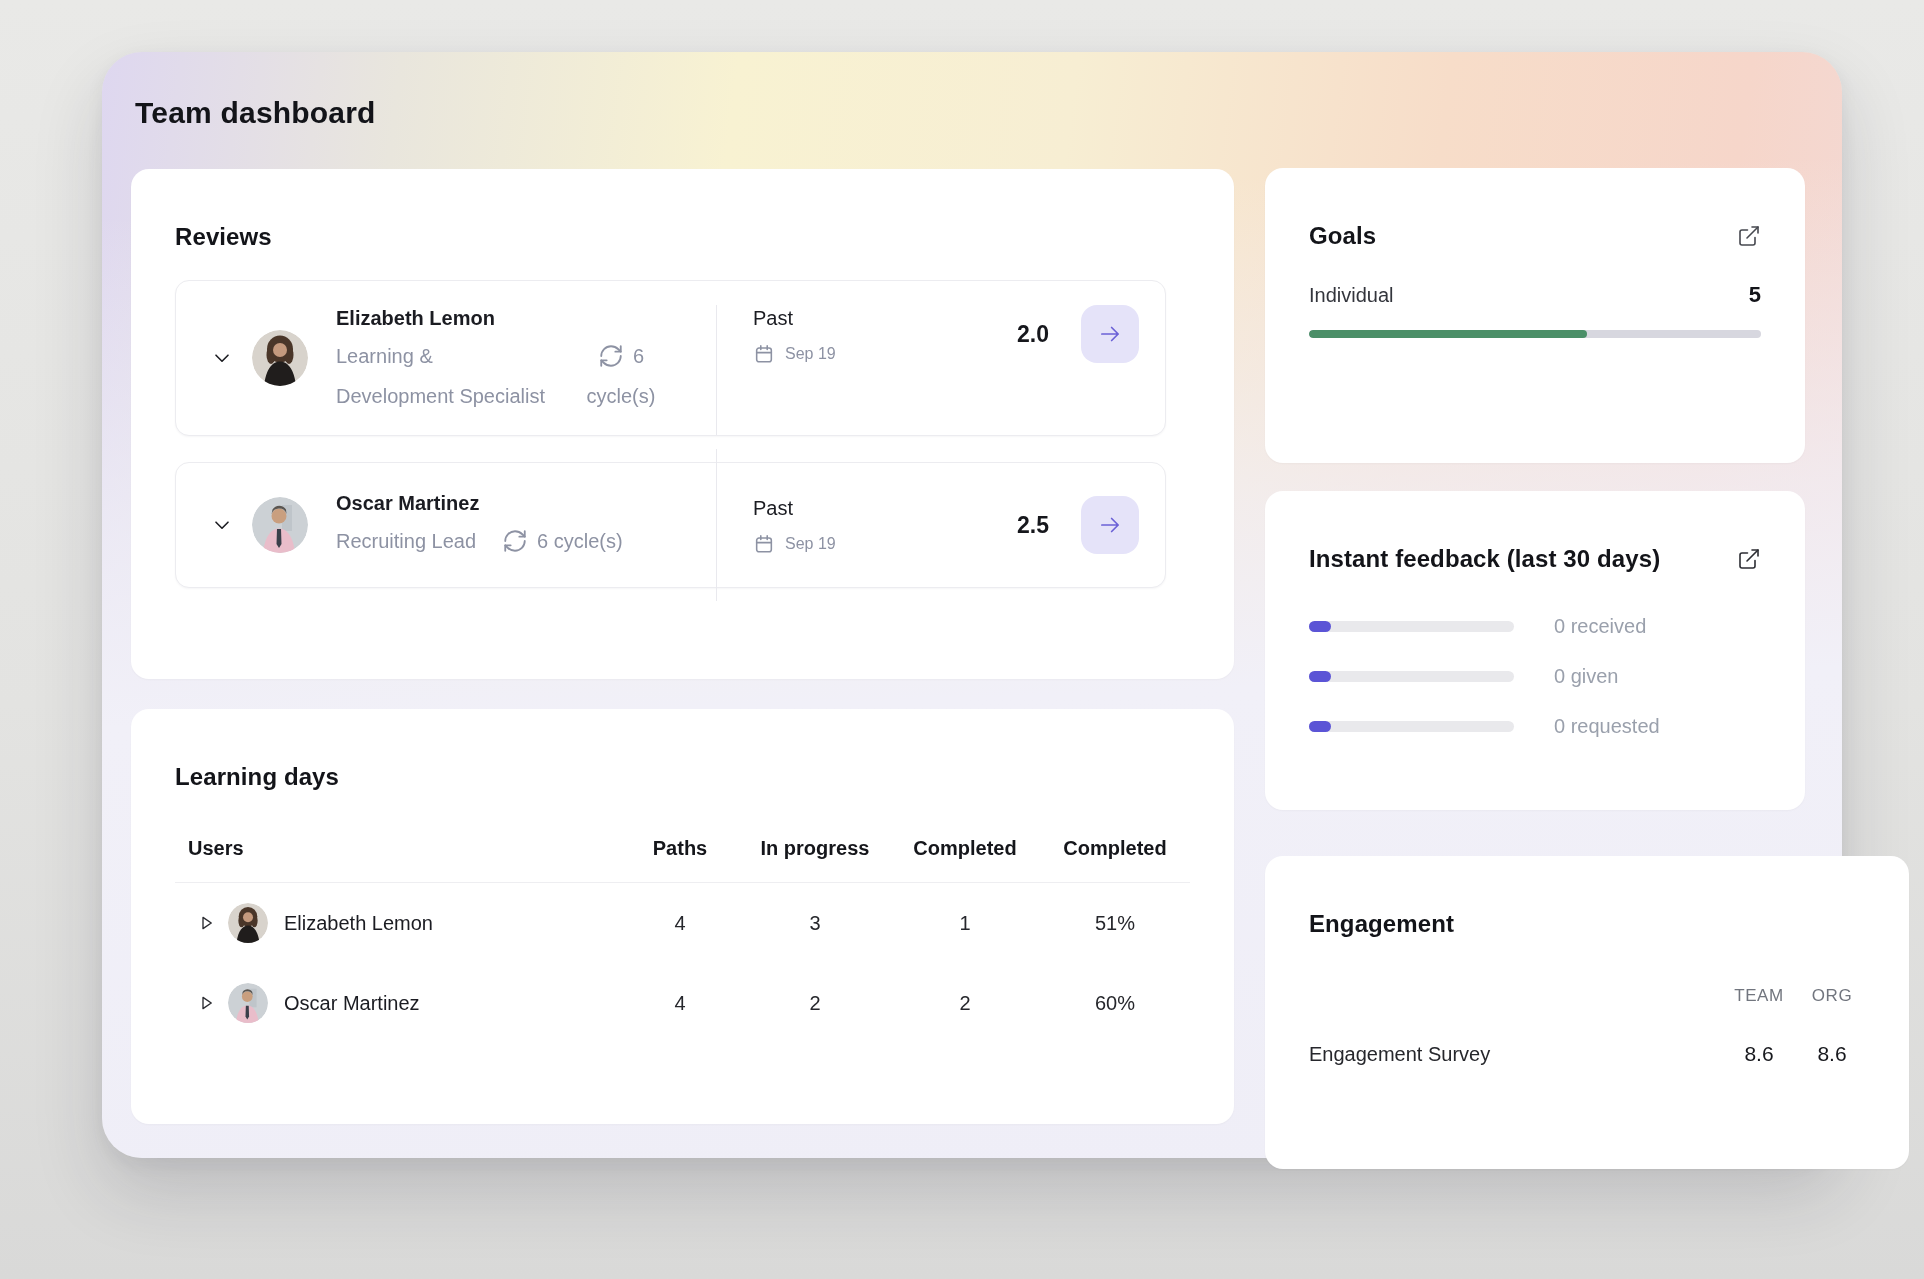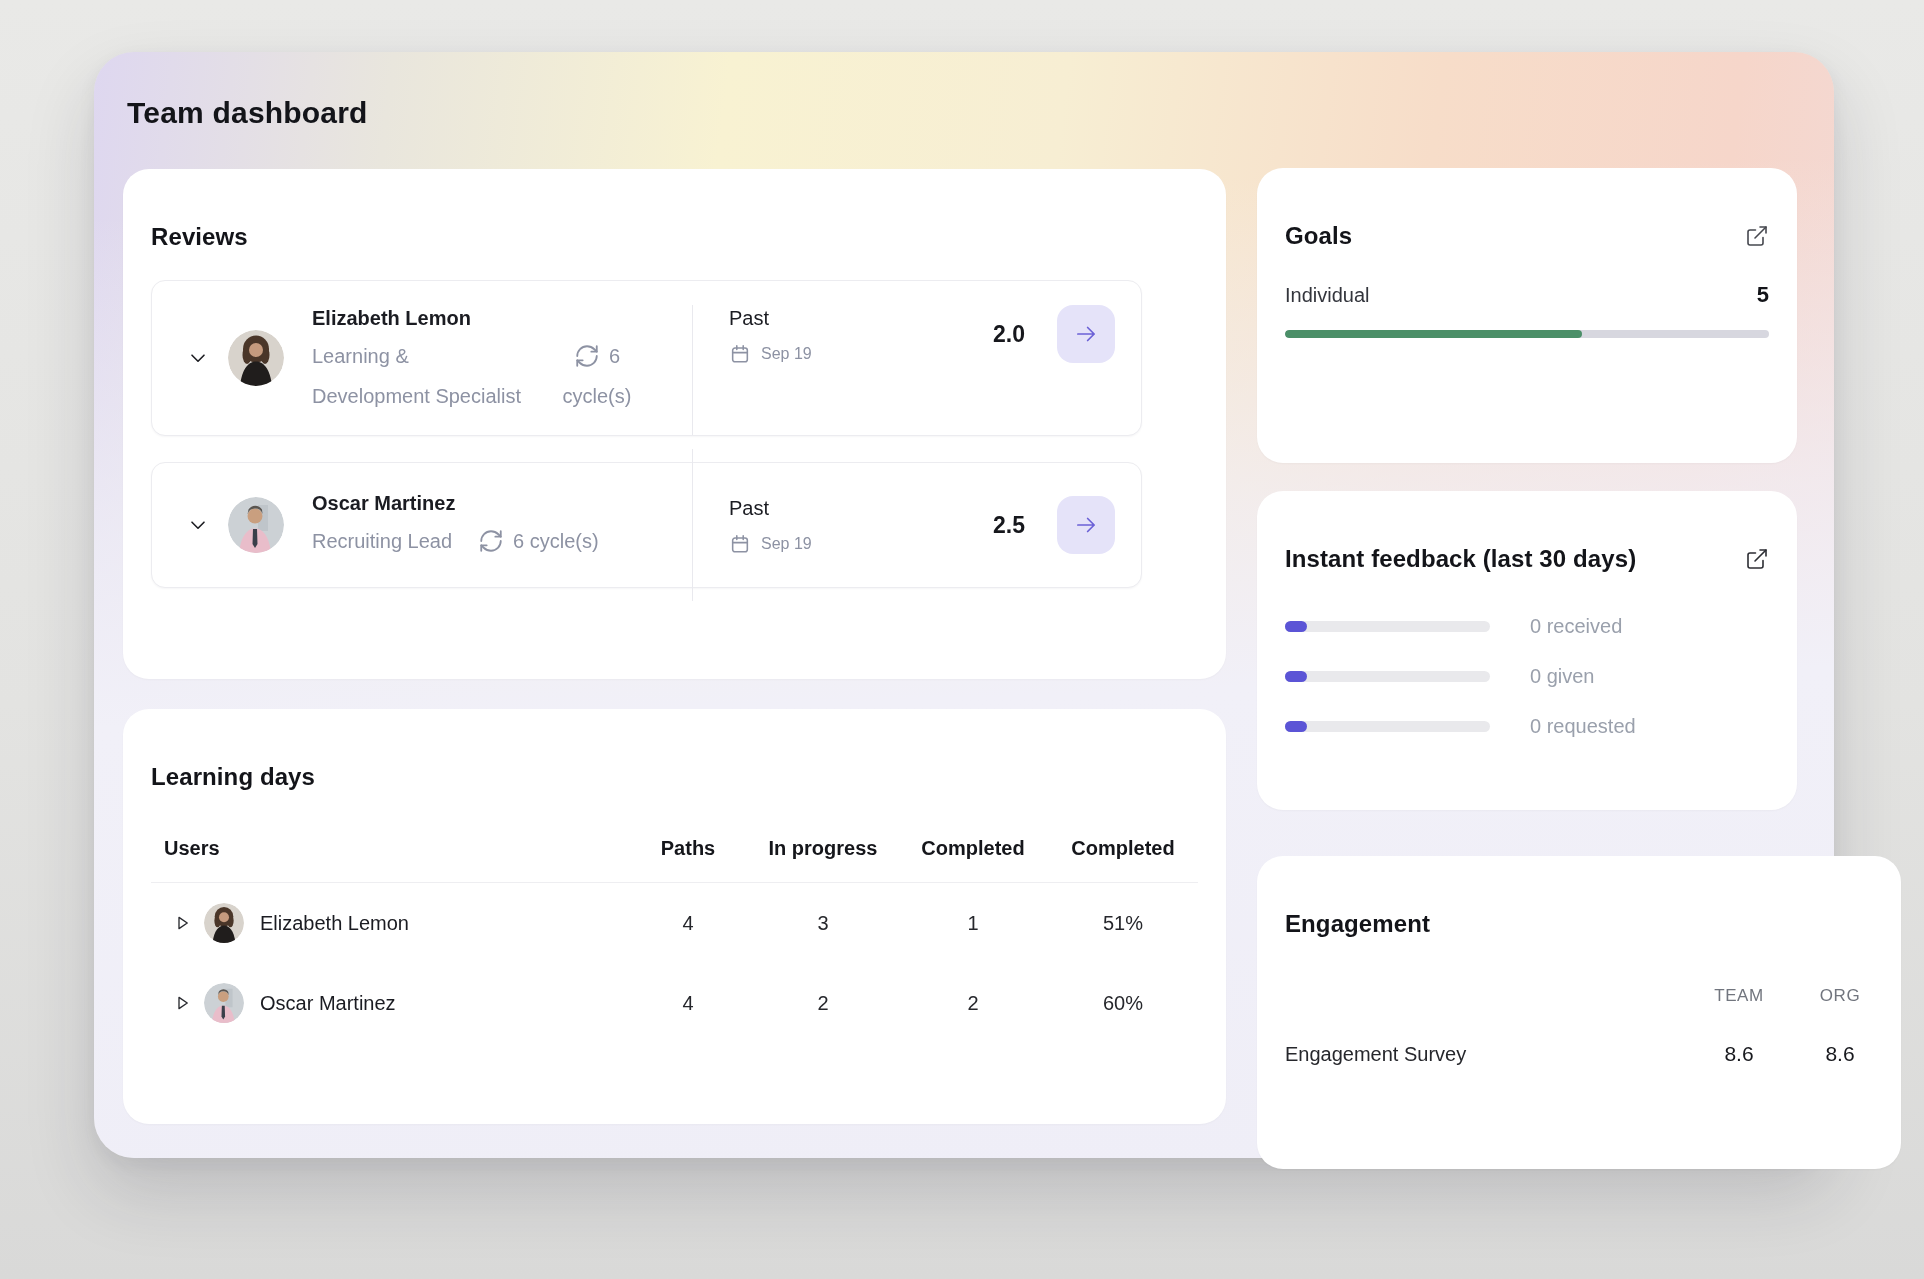--- a/index.html
+++ b/index.html
@@ -4,35 +4,35 @@
 <style>
   * { margin:0; padding:0; box-sizing:border-box; }
   html,body { width:1924px; height:1279px; }
   body {
     font-family:"Liberation Sans", sans-serif;
     background:linear-gradient(180deg,#e9e9e7 0%,#e3e3e1 55%,#d9d9d8 100%);
     position:relative; overflow:hidden;
     color:#17181d;
   }
   .panel {
-    position:absolute; left:94px; top:52px; width:1740px; height:1106px;
+    position:absolute; left:102px; top:52px; width:1740px; height:1106px;
     border-radius:40px;
     background:
       linear-gradient(178deg, rgba(241,240,248,0) 0%, rgba(241,240,248,0) 14%, rgba(241,240,248,.72) 42%, #f1f0f8 58%, #efeef7 100%),
       linear-gradient(97deg, #ded7f0 0%, #e9e6dd 16%, #f8f2d2 34%, #f7eed3 52%, #f7ddc9 72%, #f6d6ca 88%, #f2d9d7 100%);
     box-shadow:0 34px 70px rgba(30,30,50,.16), 0 6px 18px rgba(30,30,50,.06);
   }
   .page-title {
     position:absolute; left:33px; top:44px;
     font-size:30px; font-weight:700; letter-spacing:.2px; color:#131419;
   }
   .card {
-    position:absolute; background:#ffffff; border-radius:26px;
+    position:absolute; background:#ffffff; border-radius:18px;
     box-shadow:0 1px 2px rgba(20,20,40,.03);
-    padding:54px 28px;
+    padding:54px 44px;
   }
   .card-title { font-size:24px; font-weight:700; color:#131419; letter-spacing:.1px; }
   .card-head { display:flex; align-items:flex-start; justify-content:space-between; }
 
   
   #reviews { left:29px; top:117px; width:1103px; height:510px; }
   .review-row {
     border:1px solid #ececf0; border-radius:14px; background:#fff;
     box-shadow:0 1px 2px rgba(16,24,40,.04);
     display:flex; align-items:center;
@@ -93,21 +93,21 @@
   .goal-foot { display:flex; justify-content:space-between; align-items:center; margin-top:24px; }
   .goal-pct { font-size:20px; font-weight:500; color:#5d8f72; }
   .goal-updated { display:flex; align-items:center; gap:9px; font-size:20px; color:#6d727c; }
 
   .fb-rows { margin-top:42px; display:flex; flex-direction:column; gap:27px; }
   .fb-row { display:flex; align-items:center; }
   .fb-track { width:205px; height:11px; border-radius:6px; background:#e9e9ec; position:relative; }
   .fb-fill { position:absolute; left:0; top:0; height:11px; width:22px; border-radius:6px; background:#5b54d6; }
   .fb-label { margin-left:40px; font-size:20px; color:#9aa0ac; }
 
-  .eng-grid { display:grid; grid-template-columns:1fr 80px 66px; align-items:center;gap:28px; }
+  .eng-grid { display:grid; grid-template-columns:1fr 80px 66px; align-items:center; }
   .eng-head { margin-top:48px; }
   .eng-head .ec { font-size:17px; font-weight:500; color:#71757e; letter-spacing:.6px; text-align:center; }
   .eng-row { margin-top:36px; }
   .eng-label { font-size:20px; color:#26272c; }
   .eng-val { font-size:21px; font-weight:500; color:#17181d; text-align:center; }
 
   svg { display:block; }
 </style>
 </head>
 <body>

